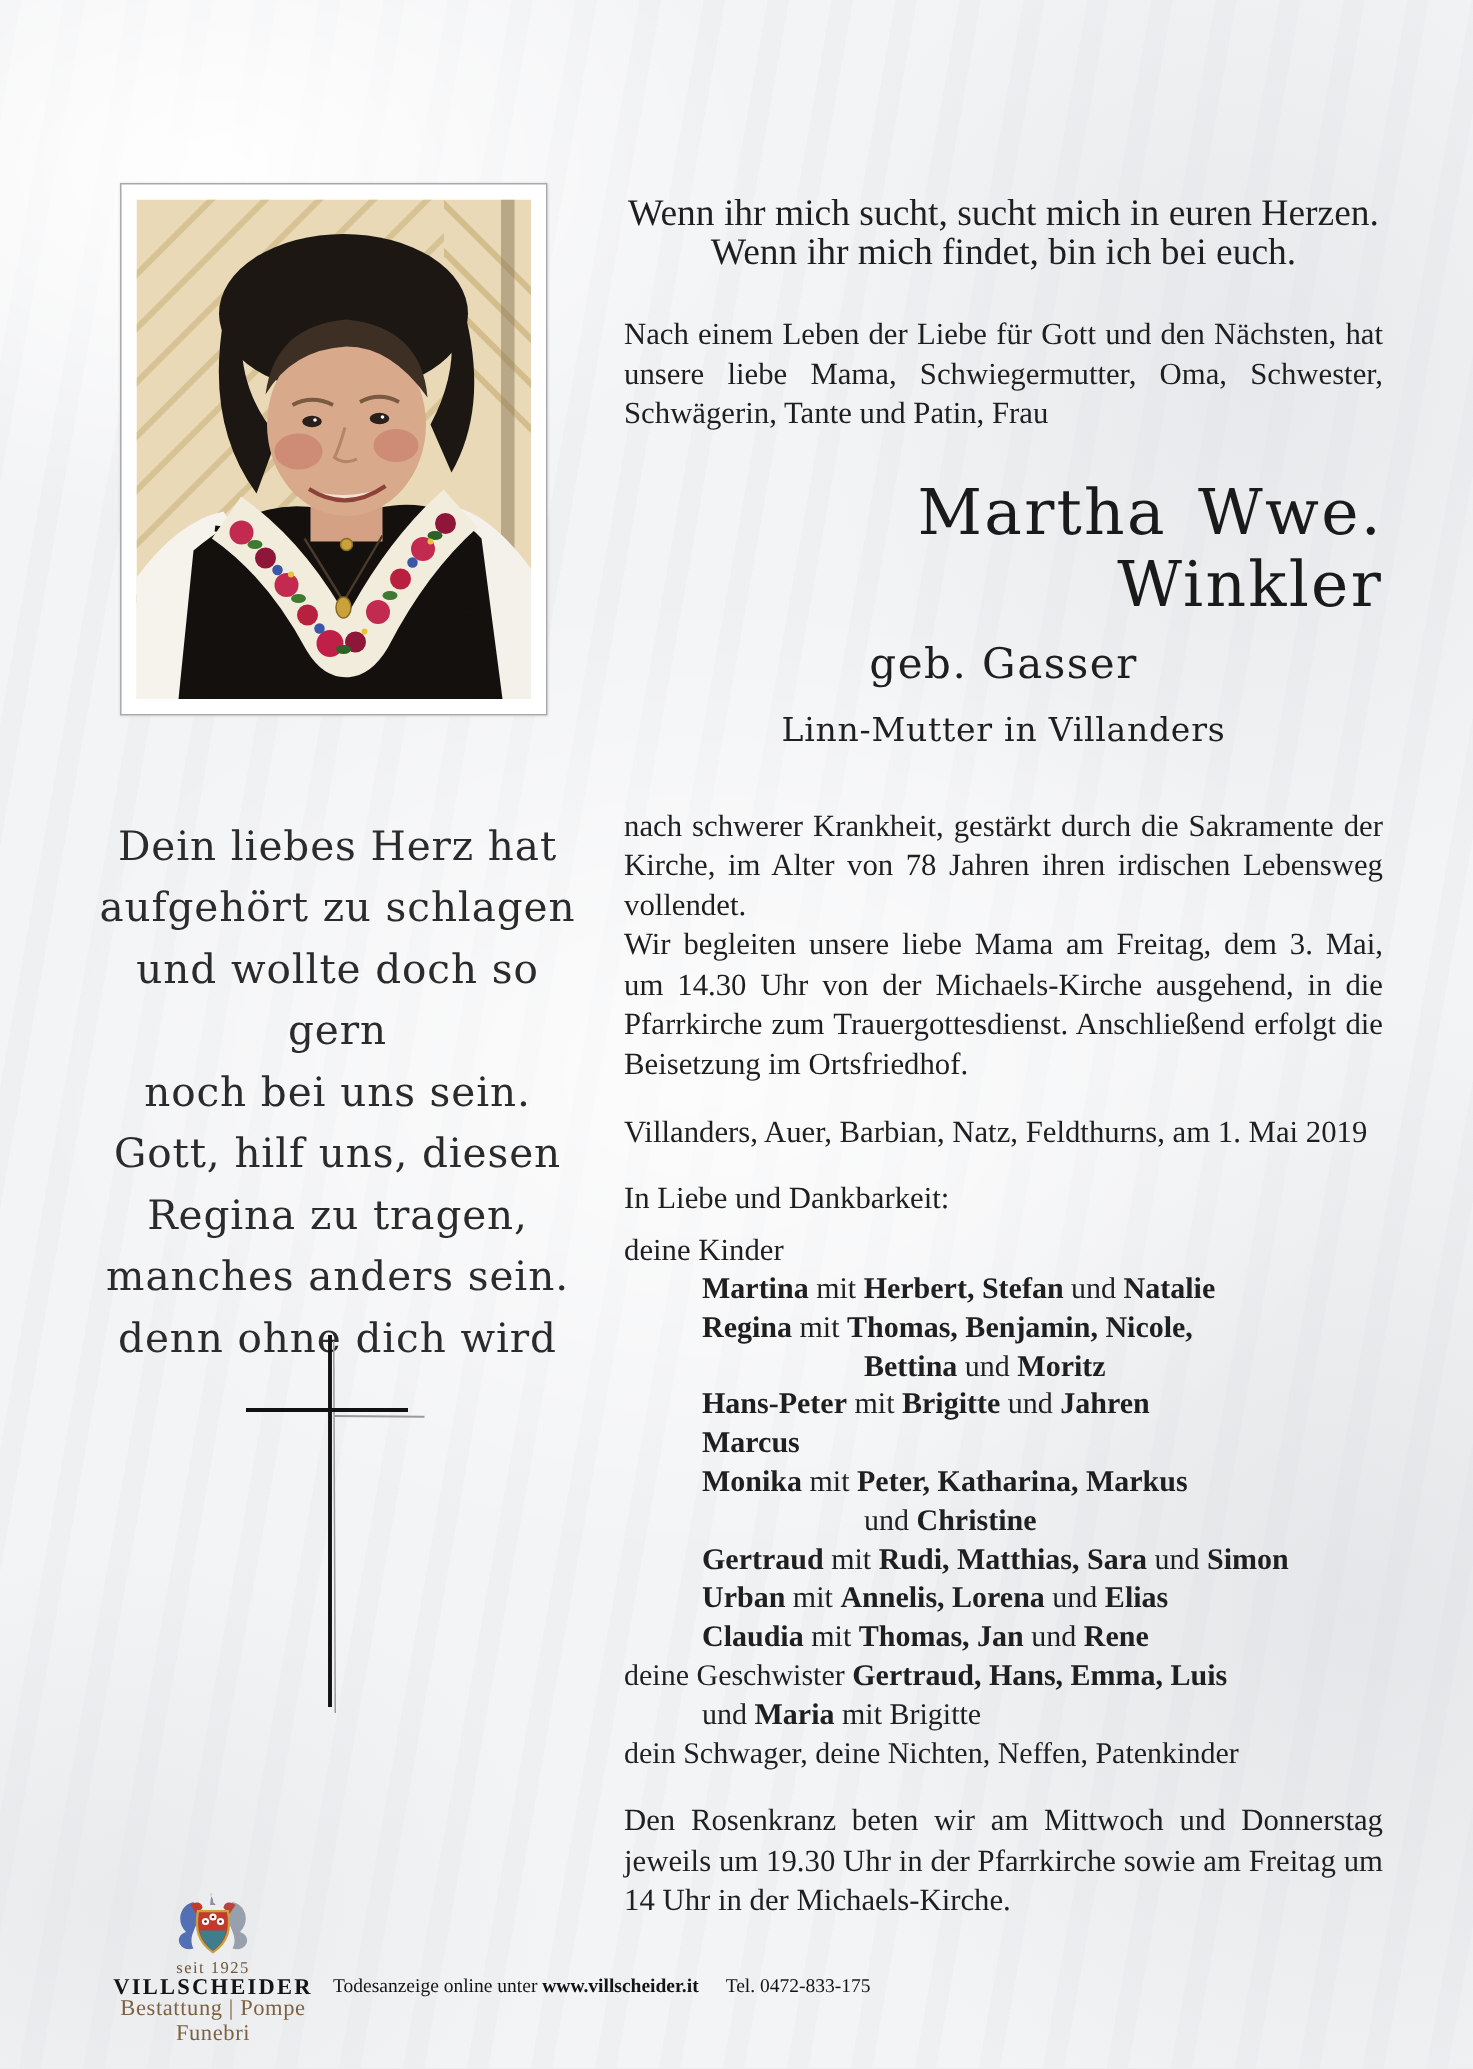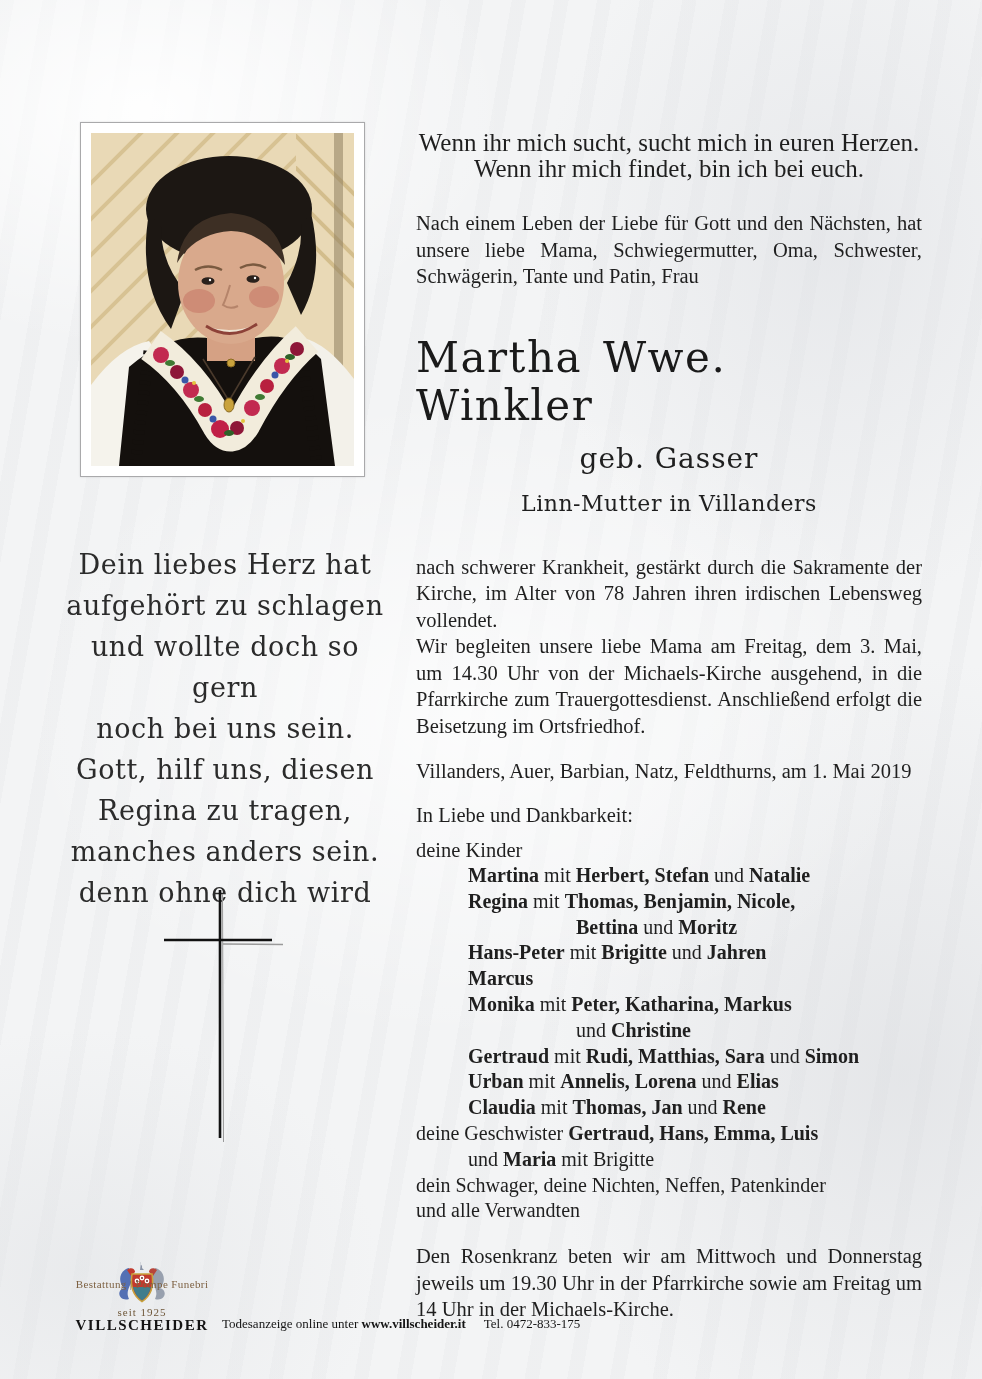--- a/index.html
+++ b/index.html
@@ -35,21 +35,21 @@
     font-family:"DejaVu Serif", serif;
     font-size:27px;line-height:41px;
     letter-spacing:0.6px;color:#2b2b2b;
   }
   .cross{position:absolute;left:148px;top:880px;}
   
   .right-col{position:absolute;left:416px;top:130px;width:506px;}
   .epigraph{text-align:center;font-size:25px;line-height:26px;}
   .intro{margin:28px 0 0 0;font-size:20.5px;line-height:26.5px;text-align:justify;}
   .name{
-    margin:44px 0 0 0;text-align:left;font-weight:400;
+    margin:28px 0 0 0;text-align:right;font-weight:400;
     font-family:"DejaVu Serif", serif;
     font-size:42px;line-height:48px;letter-spacing:1.5px;word-spacing:6px;color:#1a1a1a;
   }
   .maiden{margin-top:12px;text-align:center;font-family:"DejaVu Serif", serif;font-size:28px;line-height:34px;letter-spacing:1px;}
   .house{margin-top:14px;text-align:center;font-family:"DejaVu Serif", serif;font-size:22px;line-height:28px;letter-spacing:0.5px;}
   .para{margin:0;font-size:20.5px;line-height:26.5px;text-align:justify;}
   .para.first{margin-top:36px;}
   .dateline{margin-top:19px;font-size:20.5px;line-height:26px;}
   .gratitude{margin-top:18px;font-size:20.5px;line-height:26px;}
   .kinder-label{margin-top:9px;font-size:20.5px;line-height:26px;}
@@ -57,22 +57,22 @@
   .family-line.indent-1{padding-left:52px;}
   .family-line.indent-2{padding-left:160px;}
   .family-line .bold{font-weight:bold;}
   .rosary{margin-top:19px;}
   
   .crest{position:absolute;left:117px;top:1261px;}
   .since{position:absolute;left:62px;top:1306px;width:160px;text-align:center;
          font-size:11px;color:#6e5638;letter-spacing:1px;}
   .brand{position:absolute;left:62px;top:1317px;width:160px;text-align:center;
          font-family:Liberation Serif, serif;font-weight:700;font-size:15px;letter-spacing:1.5px;color:#141414;}
-  .brand-sub{position:absolute;left:62px;top:1278px;width:160px;text-align:center;
-         font-size:11px;color:#7d6142;letter-spacing:0.4px;}
+  .brand-sub{position:absolute;left:62px;top:1331px;width:160px;text-align:center;
+         font-size:15px;color:#7d6142;letter-spacing:0.4px;}
   .footer-line{position:absolute;left:222px;top:1316px;font-size:13px;color:#141414;}
   .footer-line .site{font-weight:bold;}
   .footer-line .tel{margin-left:18px;}
 </style>
 </head>
 <body>
 
 <div class="page">
 
   <div class="photo-frame">
@@ -210,21 +210,20 @@
         <div class="family-line indent-1"><span class="bold">Hans-Peter</span><span> mit </span><span class="bold">Brigitte</span><span> und </span><span class="bold">Jahren</span></div>
         <div class="family-line indent-1"><span class="bold">Marcus</span></div>
         <div class="family-line indent-1"><span class="bold">Monika</span><span> mit </span><span class="bold">Peter, Katharina, Markus</span></div>
         <div class="family-line indent-2"><span>und </span><span class="bold">Christine</span></div>
         <div class="family-line indent-1"><span class="bold">Gertraud</span><span> mit </span><span class="bold">Rudi, Matthias, Sara</span><span> und </span><span class="bold">Simon</span></div>
         <div class="family-line indent-1"><span class="bold">Urban</span><span> mit </span><span class="bold">Annelis, Lorena</span><span> und </span><span class="bold">Elias</span></div>
         <div class="family-line indent-1"><span class="bold">Claudia</span><span> mit </span><span class="bold">Thomas, Jan</span><span> und </span><span class="bold">Rene</span></div>
         <div class="family-line indent-0"><span>deine Geschwister </span><span class="bold">Gertraud, Hans, Emma, Luis</span></div>
         <div class="family-line indent-1"><span>und </span><span class="bold">Maria</span><span> mit Brigitte</span></div>
         <div class="family-line indent-0"><span>dein Schwager, deine Nichten, Neffen, Patenkinder</span></div>
-        <div class="family-line indent-0"><span>und alle Verwandten</span></div>
       </div>
     <p class="para rosary">Den Rosenkranz beten wir am Mittwoch und Donnerstag jeweils um 19.30 Uhr in der Pfarrkirche sowie am Freitag um 14 Uhr in der Michaels-Kirche.</p>
   </div>
 
   <svg class="crest" width="50" height="46" viewBox="0 0 50 46">
     <path d="M24,1 C22,3 26,4 25,7 L27,9 23,9 Z" fill="#8a93a6"></path>
     <path d="M12,7 C3,9 0,20 7,27 C-2,30 3,41 12,38 C8,30 14,25 15,18 Z" fill="#5470b4"></path>
     <path d="M10,9 C13,6 18,7 18,11 L14,15 Z" fill="#c23a2e"></path>
     <path d="M38,7 C47,9 50,20 43,27 C52,30 47,41 38,38 C42,30 36,25 35,18 Z" fill="#98a0ae"></path>
     <path d="M40,9 C37,6 32,7 32,11 L36,15 Z" fill="#b8453a"></path>

